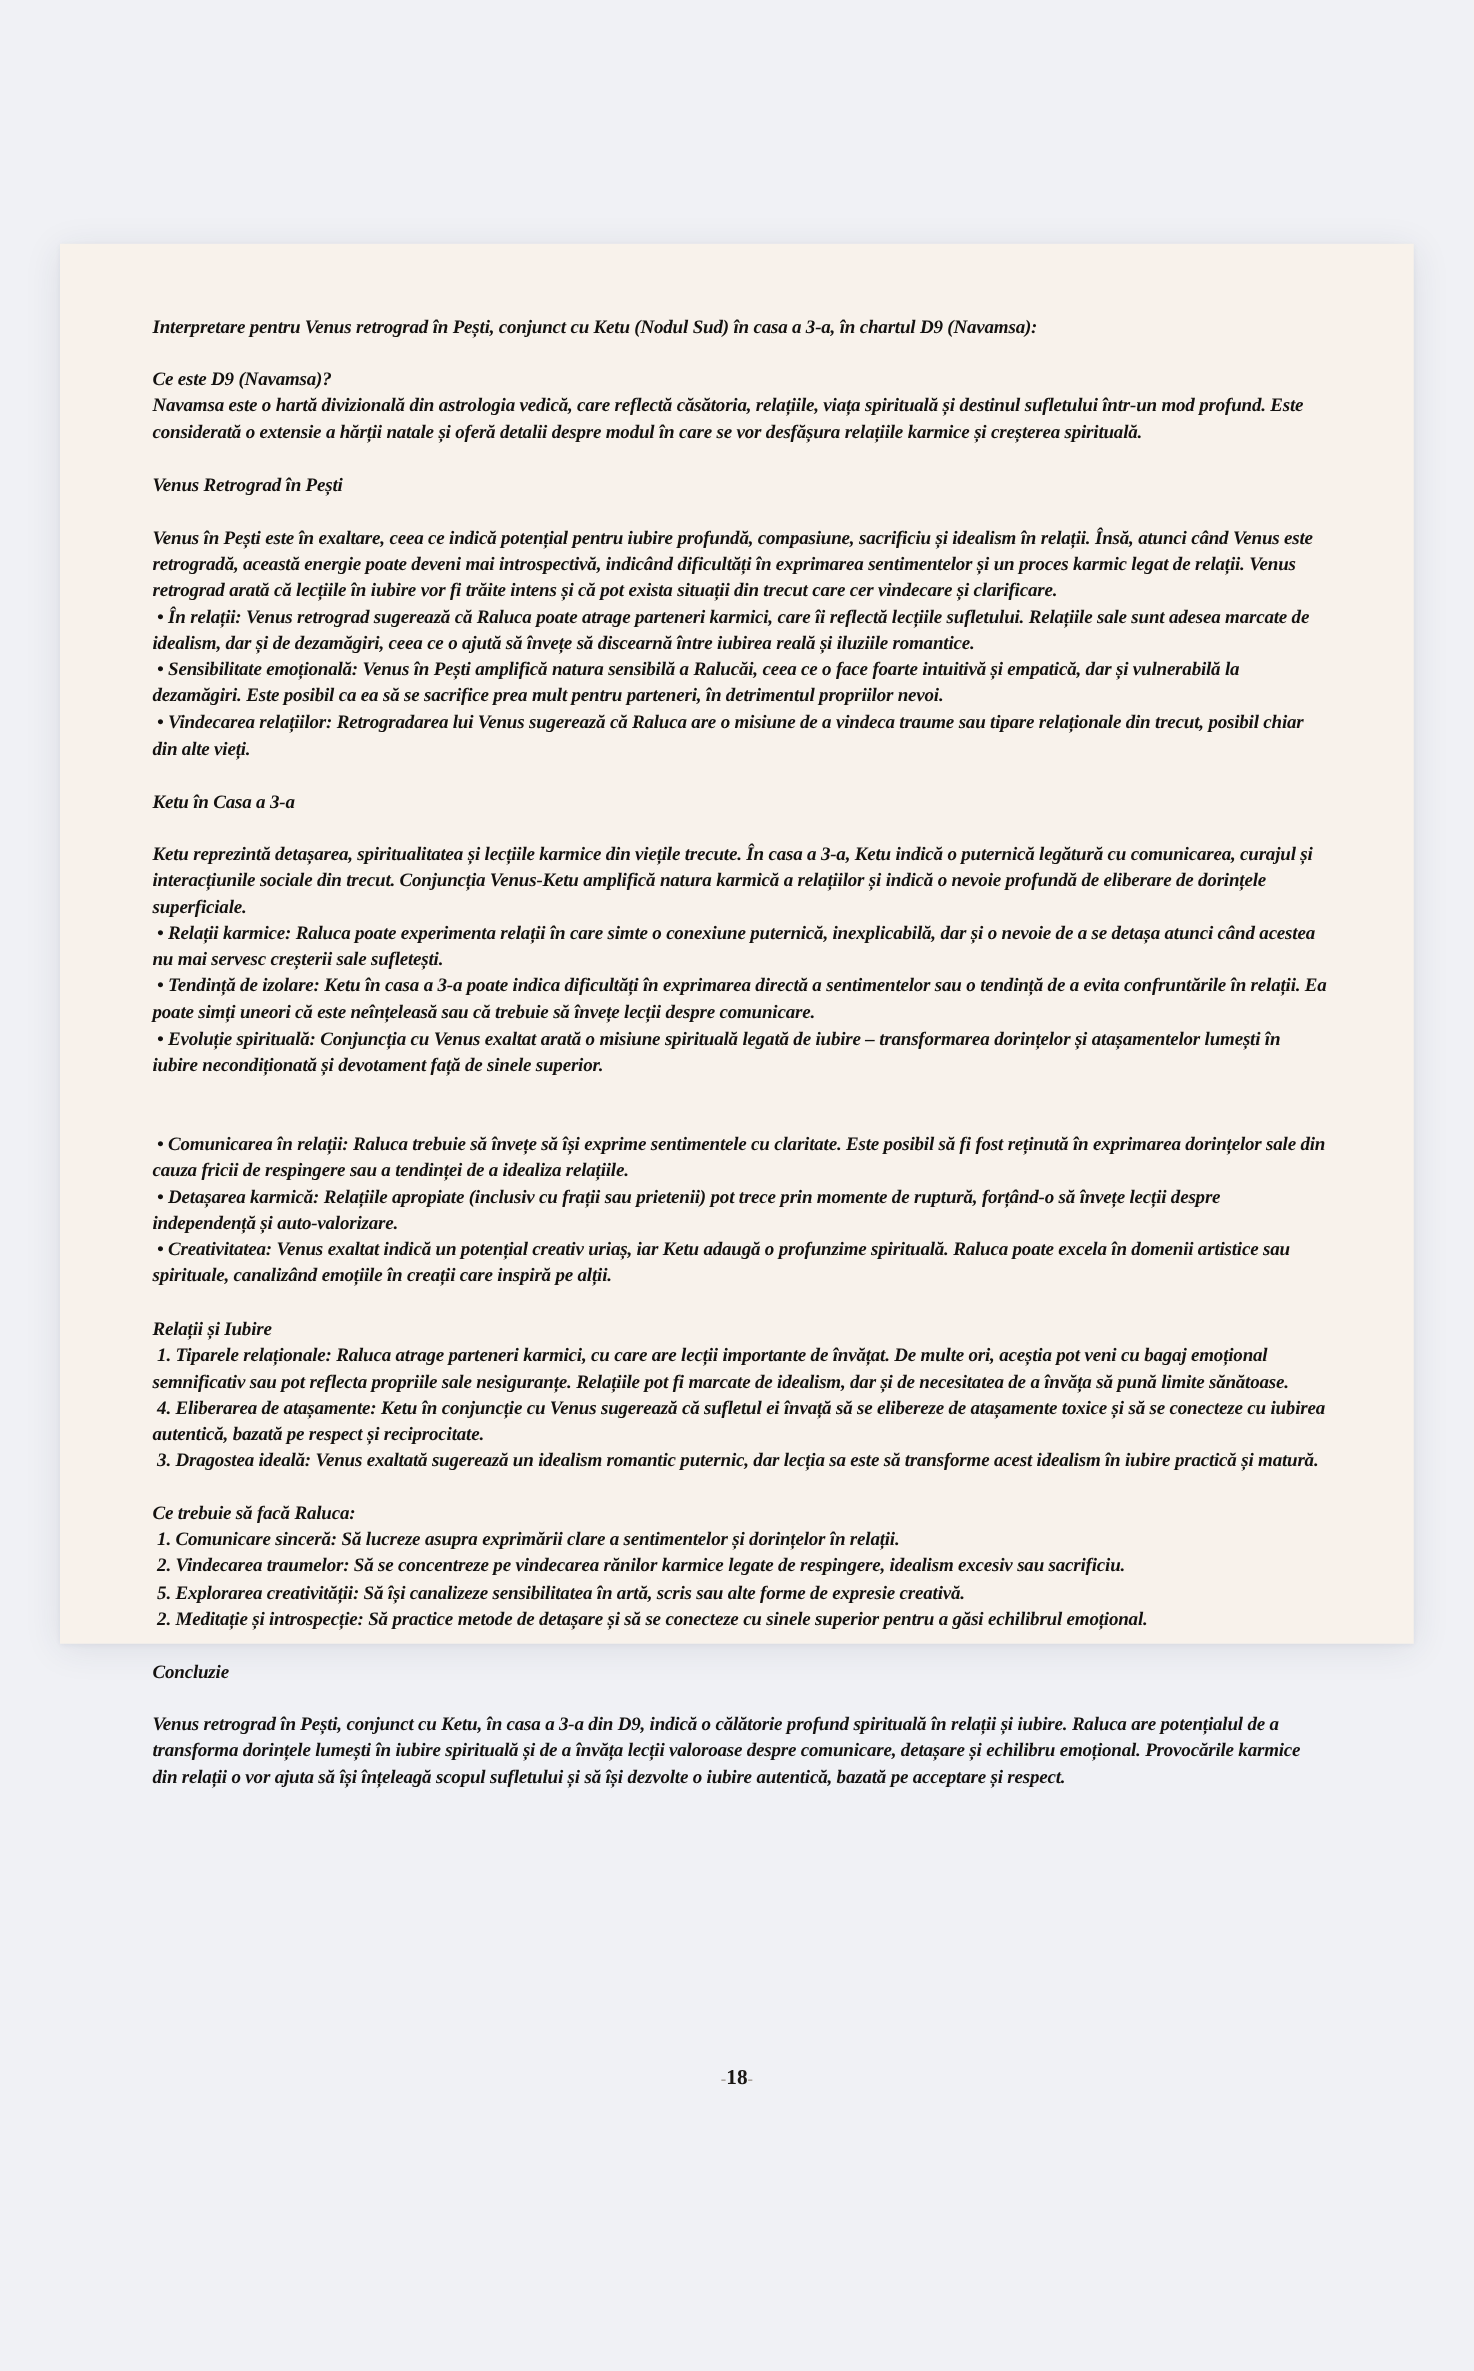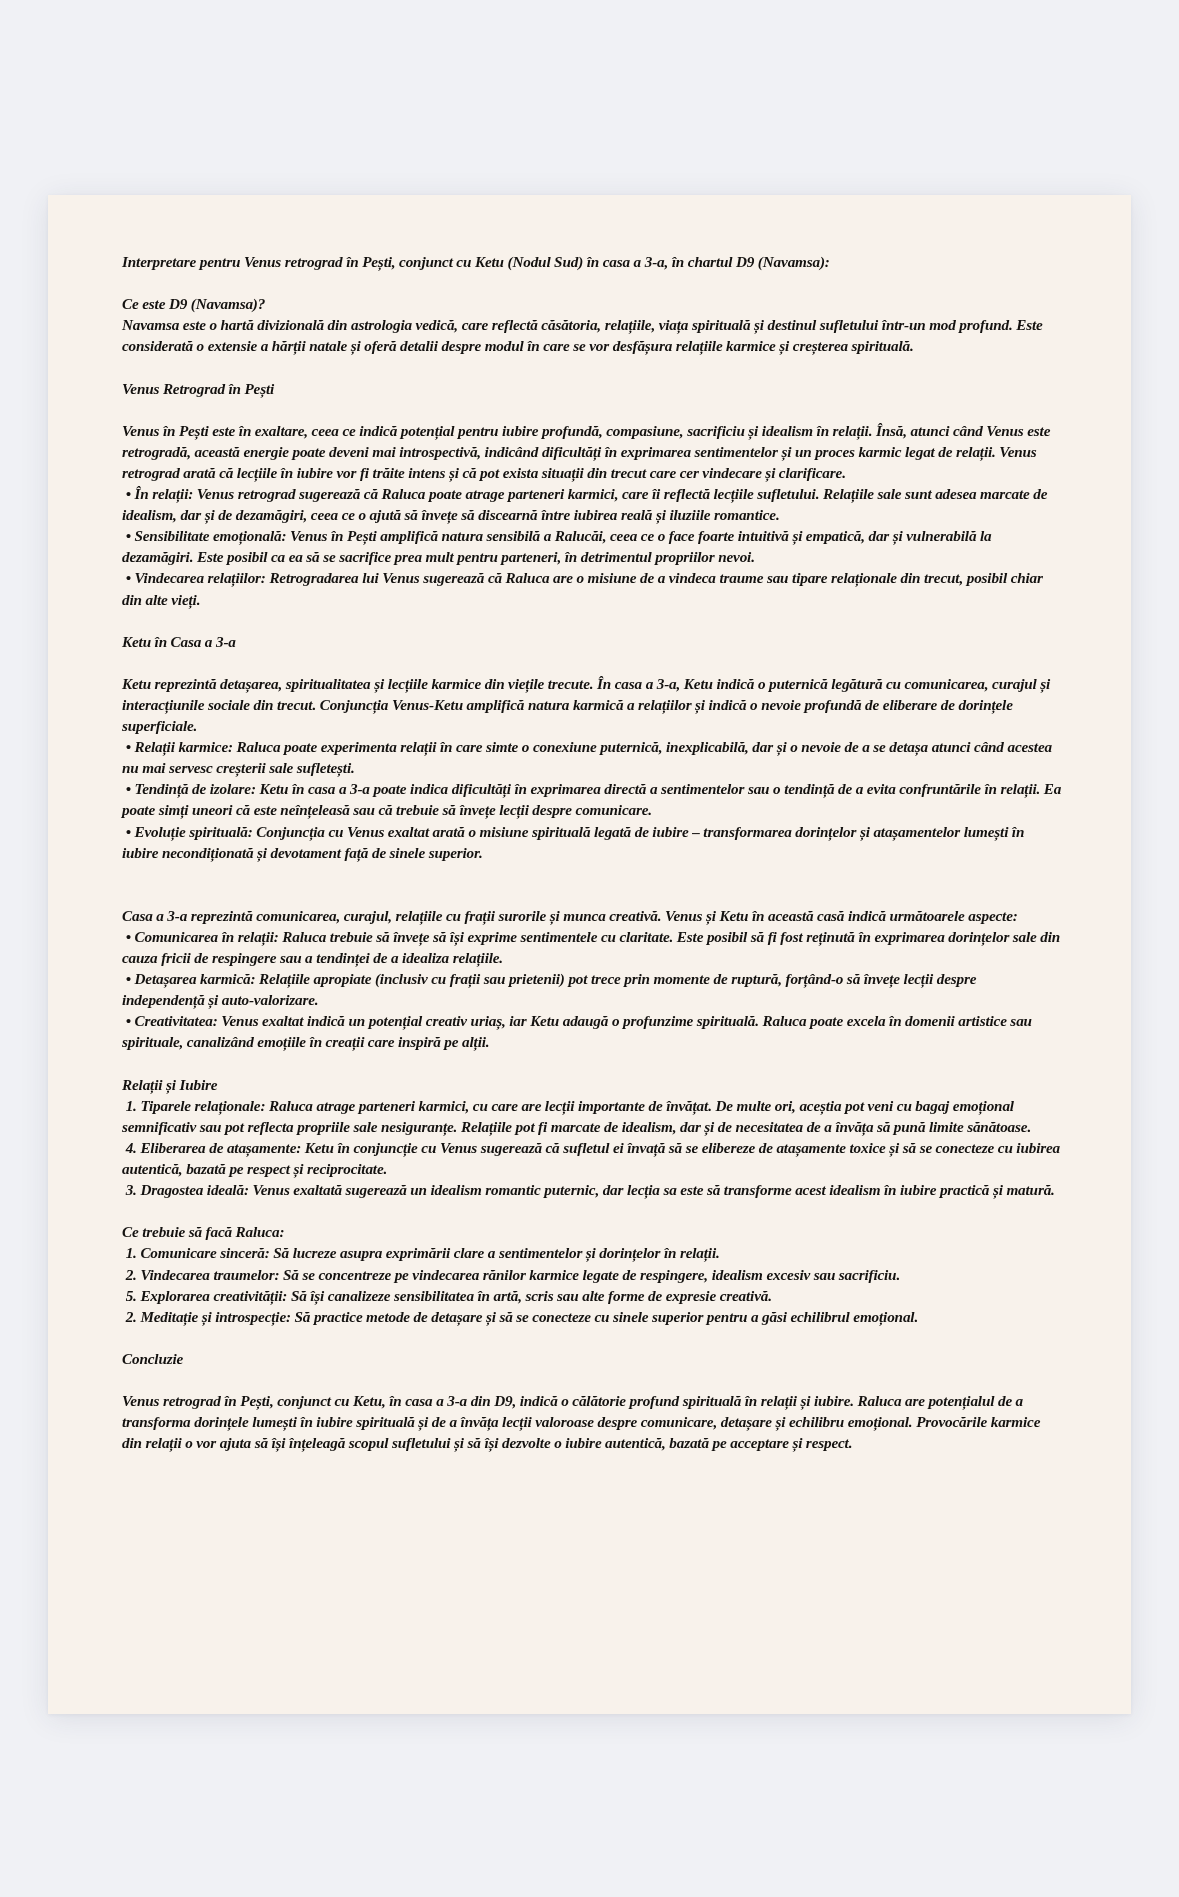--- a/index.html
+++ b/index.html
@@ -11,21 +11,21 @@
     height: 1897px;
     background: #f0f1f5;
     position: relative;
     overflow: hidden;
   }
   .page {
     position: absolute;
     left: 48px;
     top: 195px;
     width: 1083px;
-    height: 1519px;
+    height: 1120px;
     background: #f8f2eb;
     box-shadow: 0 4px 28px rgba(40, 48, 80, 0.10), 0 1px 4px rgba(40,48,80,0.06);
     box-sizing: border-box;
   }
   .content {
     position: absolute;
     left: 74px;
     top: 56px;
     width: 940px;
     font-family: "Liberation Serif", "DejaVu Serif", serif;
@@ -84,21 +84,20 @@
 
     <span class="line">Ketu în Casa a 3-a</span>
     <span class="blank"></span>
     <span class="line">Ketu reprezintă detașarea, spiritualitatea și lecțiile karmice din viețile trecute. În casa a 3-a, Ketu indică o puternică legătură cu comunicarea, curajul și interacțiunile sociale din trecut. Conjuncția Venus-Ketu amplifică natura karmică a relațiilor și indică o nevoie profundă de eliberare de dorințele superficiale.</span>
     <span class="line"> • Relații karmice: Raluca poate experimenta relații în care simte o conexiune puternică, inexplicabilă, dar și o nevoie de a se detașa atunci când acestea nu mai servesc creșterii sale sufletești.</span>
     <span class="line"> • Tendință de izolare: Ketu în casa a 3-a poate indica dificultăți în exprimarea directă a sentimentelor sau o tendință de a evita confruntările în relații. Ea poate simți uneori că este neînțeleasă sau că trebuie să învețe lecții despre comunicare.</span>
     <span class="line"> • Evoluție spirituală: Conjuncția cu Venus exaltat arată o misiune spirituală legată de iubire – transformarea dorințelor și atașamentelor lumești în iubire necondiționată și devotament față de sinele superior.</span>
     <span class="blank"></span>
 
     <span class="blank"></span>
-    <span class="line">Casa a 3-a reprezintă comunicarea, curajul, relațiile cu frații surorile și munca creativă. Venus și Ketu în această casă indică următoarele aspecte:</span>
     <span class="line"> • Comunicarea în relații: Raluca trebuie să învețe să își exprime sentimentele cu claritate. Este posibil să fi fost reținută în exprimarea dorințelor sale din cauza fricii de respingere sau a tendinței de a idealiza relațiile.</span>
     <span class="line"> • Detașarea karmică: Relațiile apropiate (inclusiv cu frații sau prietenii) pot trece prin momente de ruptură, forțând-o să învețe lecții despre independență și auto-valorizare.</span>
     <span class="line"> • Creativitatea: Venus exaltat indică un potențial creativ uriaș, iar Ketu adaugă o profunzime spirituală. Raluca poate excela în domenii artistice sau spirituale, canalizând emoțiile în creații care inspiră pe alții.</span>
     <span class="blank"></span>
 
     <span class="line">Relații și Iubire</span>
     <span class="line"> 1. Tiparele relaționale: Raluca atrage parteneri karmici, cu care are lecții importante de învățat. De multe ori, aceștia pot veni cu bagaj emoțional semnificativ sau pot reflecta propriile sale nesiguranțe. Relațiile pot fi marcate de idealism, dar și de necesitatea de a învăța să pună limite sănătoase.</span>
     <span class="line"> 4. Eliberarea de atașamente: Ketu în conjuncție cu Venus sugerează că sufletul ei învață să se elibereze de atașamente toxice și să se conecteze cu iubirea autentică, bazată pe respect și reciprocitate.</span>
     <span class="line"> 3. Dragostea ideală: Venus exaltată sugerează un idealism romantic puternic, dar lecția sa este să transforme acest idealism în iubire practică și matură.</span>
     <span class="blank"></span>
@@ -108,13 +107,16 @@
     <span class="line"> 2. Vindecarea traumelor: Să se concentreze pe vindecarea rănilor karmice legate de respingere, idealism excesiv sau sacrificiu.</span>
     <span class="line"> 5. Explorarea creativității: Să își canalizeze sensibilitatea în artă, scris sau alte forme de expresie creativă.</span>
     <span class="line"> 2. Meditație și introspecție: Să practice metode de detașare și să se conecteze cu sinele superior pentru a găsi echilibrul emoțional.</span>
     <span class="blank"></span>
 
     <span class="line">Concluzie</span>
     <span class="blank"></span>
     <span class="line">Venus retrograd în Pești, conjunct cu Ketu, în casa a 3-a din D9, indică o călătorie profund spirituală în relații și iubire. Raluca are potențialul de a transforma dorințele lumești în iubire spirituală și de a învăța lecții valoroase despre comunicare, detașare și echilibru emoțional. Provocările karmice din relații o vor ajuta să își înțeleagă scopul sufletului și să își dezvolte o iubire autentică, bazată pe acceptare și respect.</span>
   </div>
 
+  <div class="page-number">
+    <span class="dash">-</span><span>18</span><span class="dash">-</span>
+  </div>
 </div>
 
 </body></html>

